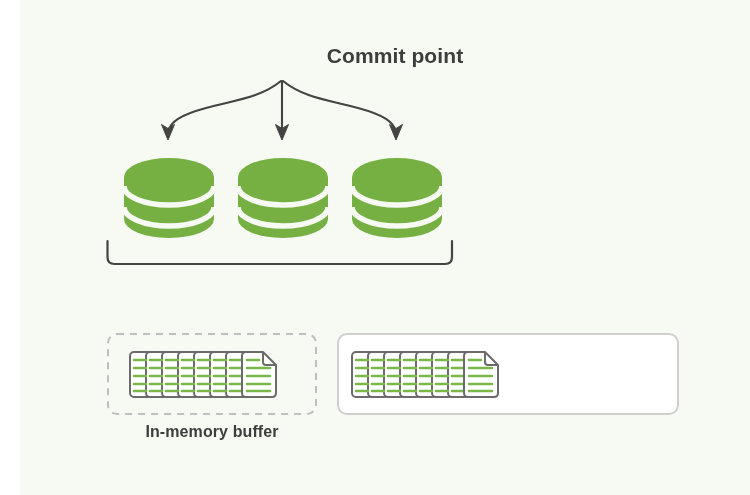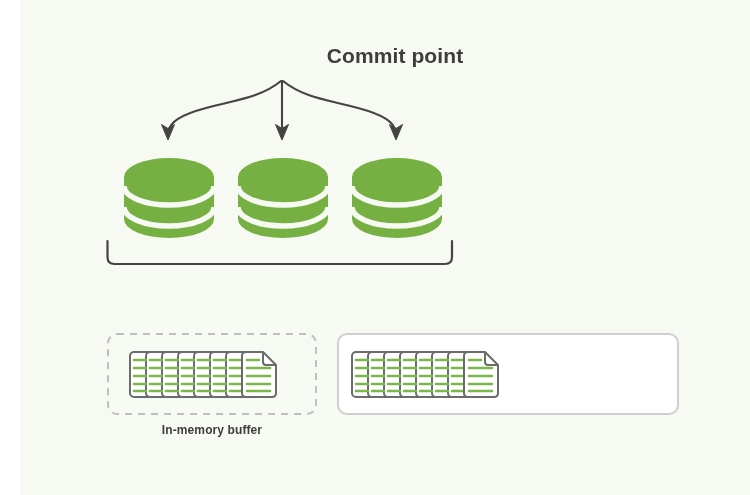--- a/index.html
+++ b/index.html
@@ -41,21 +41,21 @@
     font-size: 21px;
   }
   #label-searchable {
     left: 0; width: 750px;
     top: 275px;
     font-size: 21px;
   }
   #label-inmemory {
     left: 88px; width: 208px;
     top: 423px;
-    font-size: 12px;
+    font-size: 16px;
   }
   #label-translog {
     left: 318px; width: 340px;
     top: 423px;
     font-size: 20px;
   }
 </style>
 </head>
 <body>
 

